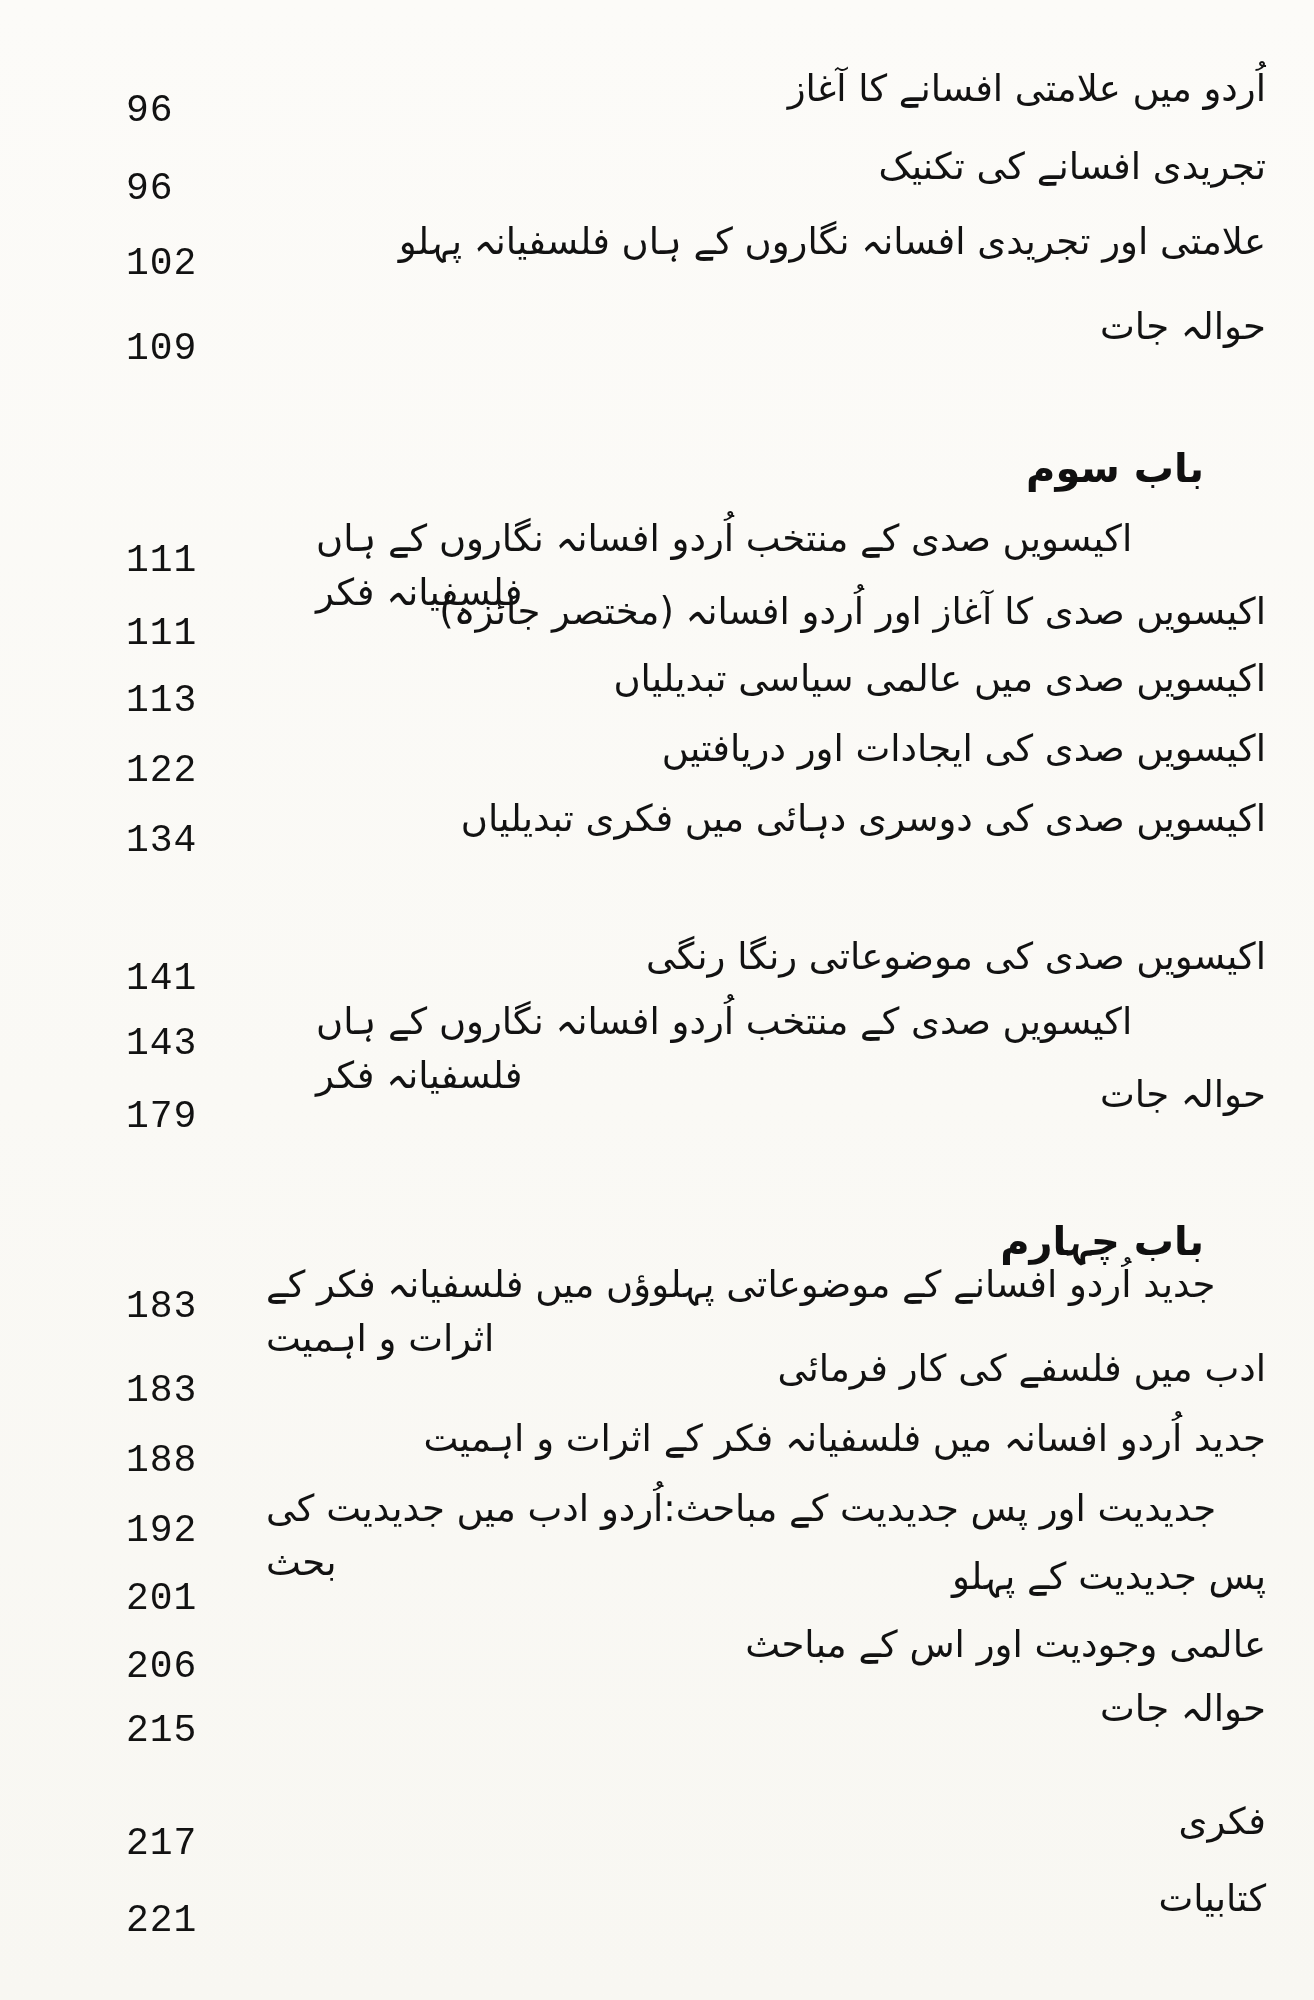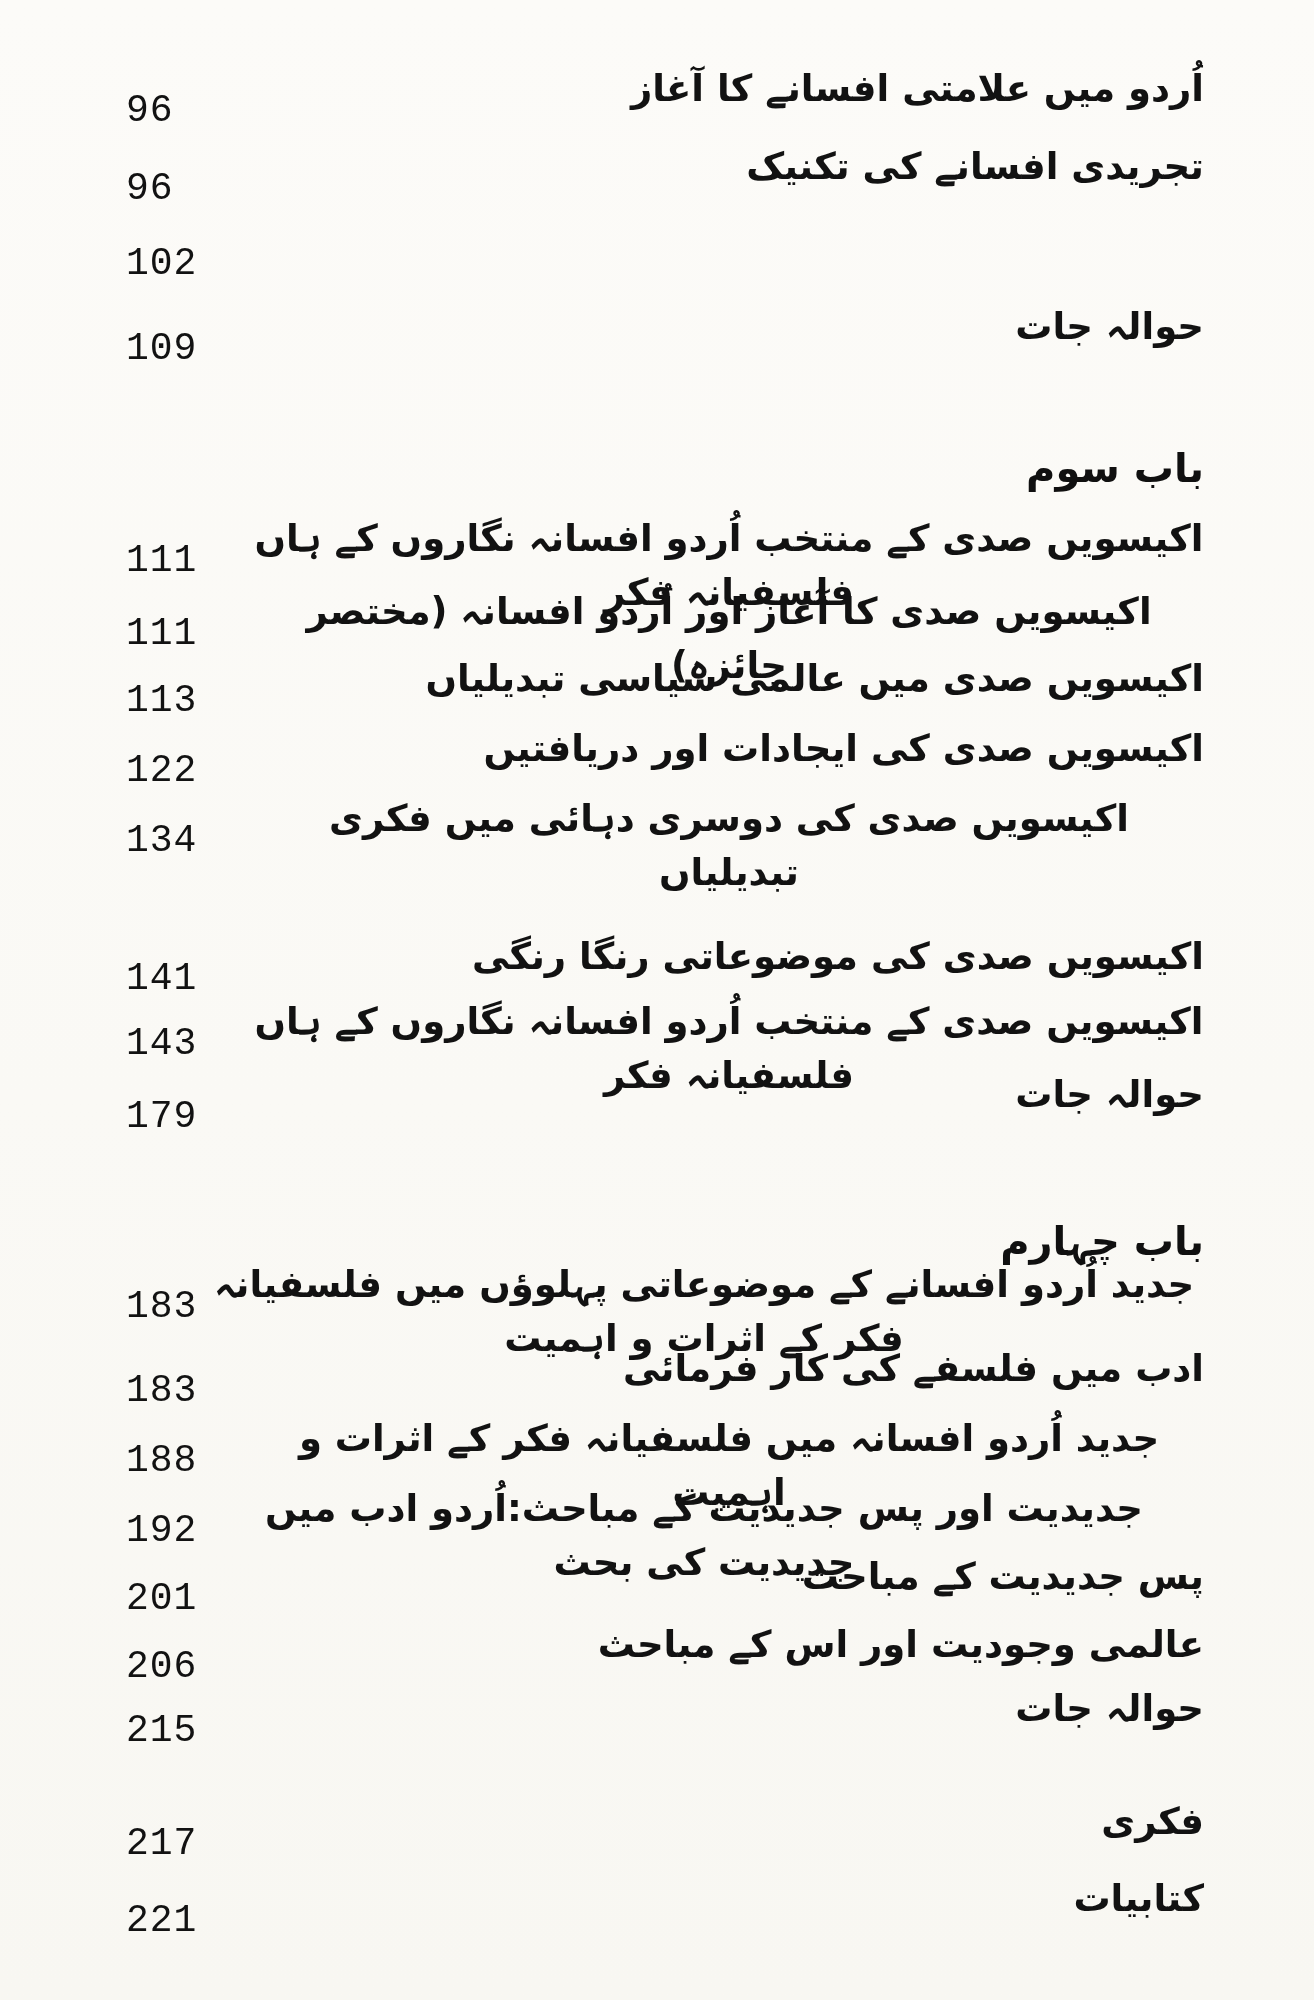--- a/index.html
+++ b/index.html
@@ -30,26 +30,26 @@
     font-size: 38px;
     line-height: 1;
     margin-left: 126px;
     margin-top: 30px;
     letter-spacing: 1px;
     color: #121212;
   }
   .title {
     direction: rtl;
     unicode-bidi: embed;
-    text-align: center;
-    margin-right: 110px;
+    text-align: left;
+    margin-right: 48px;
     max-width: 950px;
     font-size: 37px;
     line-height: 1.45;
-    font-weight: 700;
+    font-weight: 400;
     color: #121212;
   }
   .heading {
     position: absolute;
     right: 110px;
     direction: rtl;
     font-size: 40px;
     font-weight: 700;
     color: #101010;
   }
@@ -63,20 +63,21 @@
   <div class="row" style="top:62px">
     <span class="num">96</span>
     <span class="title">اُردو میں علامتی افسانے کا آغاز</span>
   </div>
   <div class="row" style="top:140px">
     <span class="num">96</span>
     <span class="title">تجریدی افسانے کی تکنیک</span>
   </div>
   <div class="row" style="top:215px">
     <span class="num">102</span>
+    <span class="title">علامتی اور تجریدی افسانہ نگاروں کے ہاں فلسفیانہ پہلو</span>
   </div>
   <div class="row" style="top:300px">
     <span class="num">109</span>
     <span class="title">حوالہ جات</span>
   </div>
 
   <div class="heading" style="top:445px">باب سوم</div>
 
   <div class="row" style="top:512px">
     <span class="num">111</span>
@@ -124,21 +125,21 @@
   <div class="row" style="top:1412px">
     <span class="num">188</span>
     <span class="title">جدید اُردو افسانہ میں فلسفیانہ فکر کے اثرات و اہمیت</span>
   </div>
   <div class="row wide" style="top:1482px">
     <span class="num">192</span>
     <span class="title">جدیدیت اور پس جدیدیت کے مباحث:اُردو ادب میں جدیدیت کی بحث</span>
   </div>
   <div class="row" style="top:1550px">
     <span class="num">201</span>
-    <span class="title">پس جدیدیت کے مباحث</span>
+    <span class="title">پس جدیدیت کے پہلو</span>
   </div>
   <div class="row" style="top:1618px">
     <span class="num">206</span>
     <span class="title">عالمی وجودیت اور اس کے مباحث</span>
   </div>
   <div class="row" style="top:1682px">
     <span class="num">215</span>
     <span class="title">حوالہ جات</span>
   </div>
 

